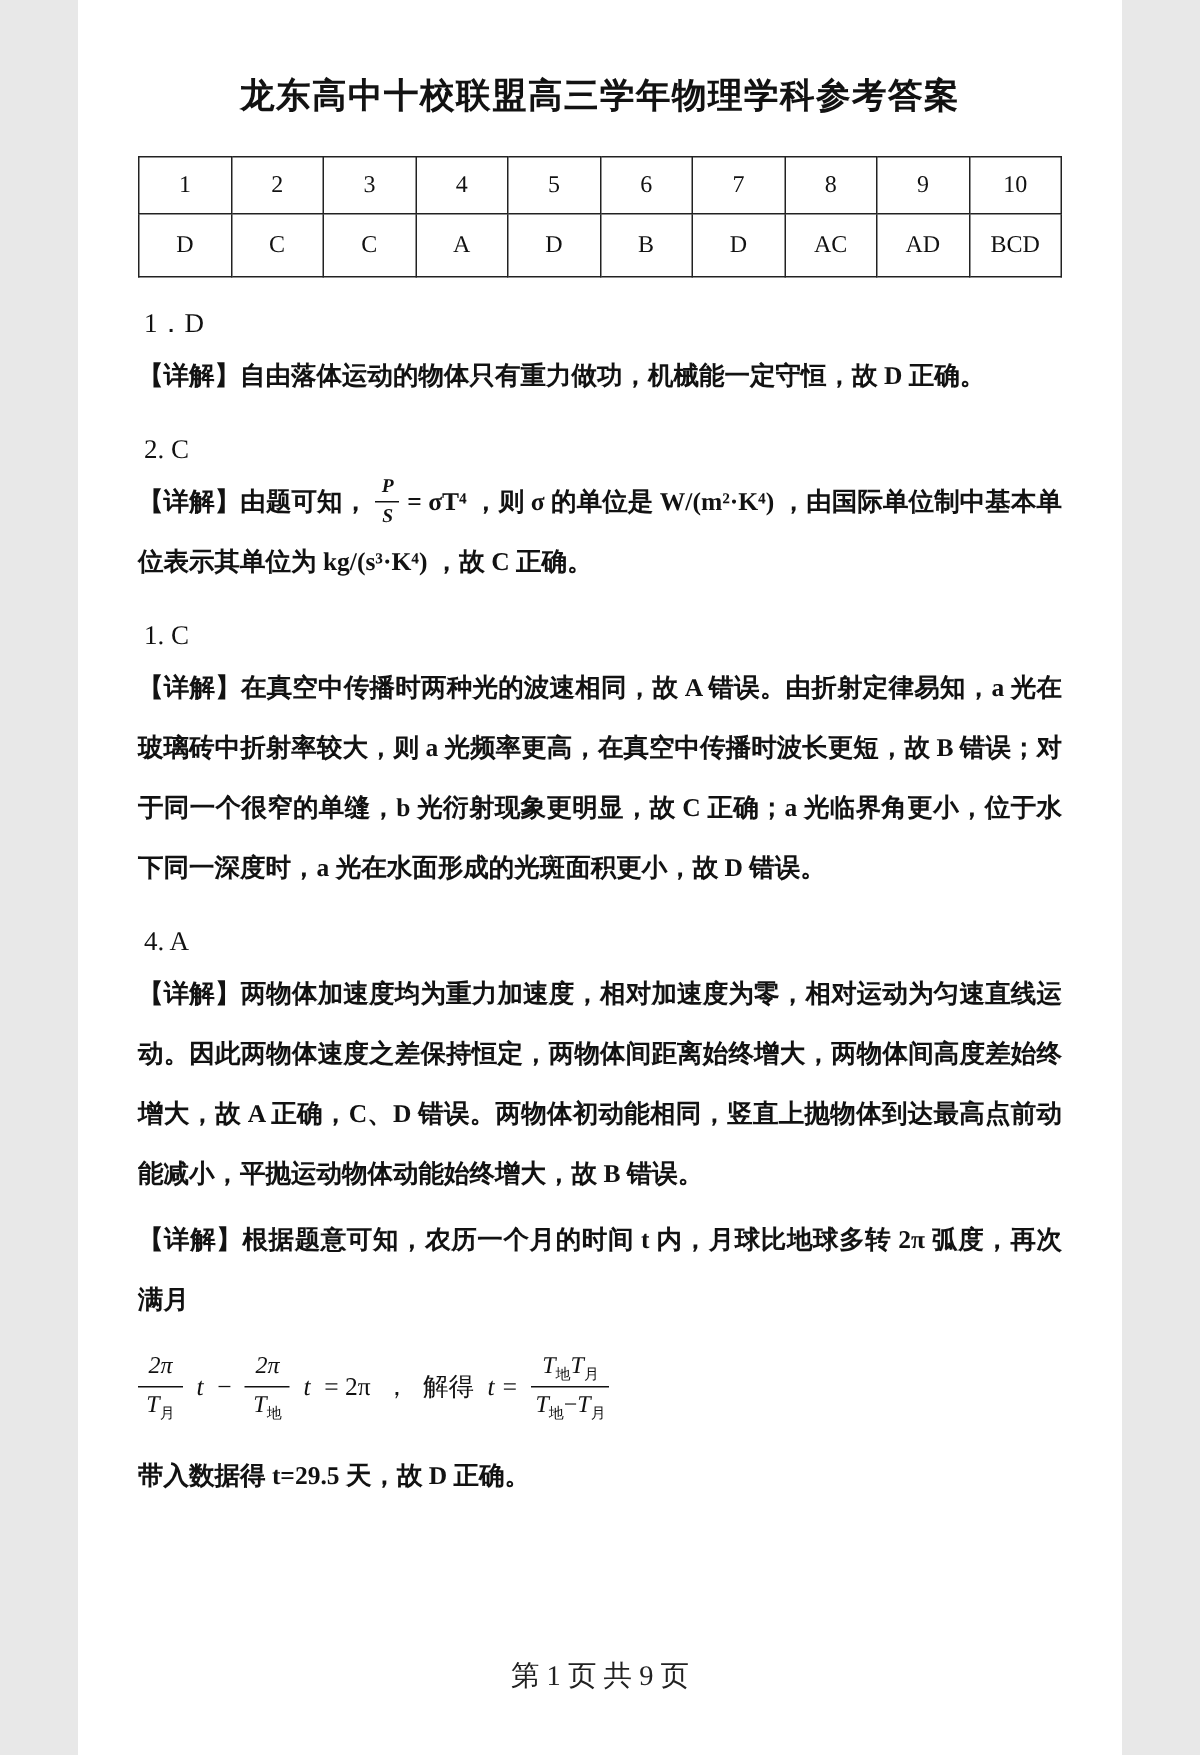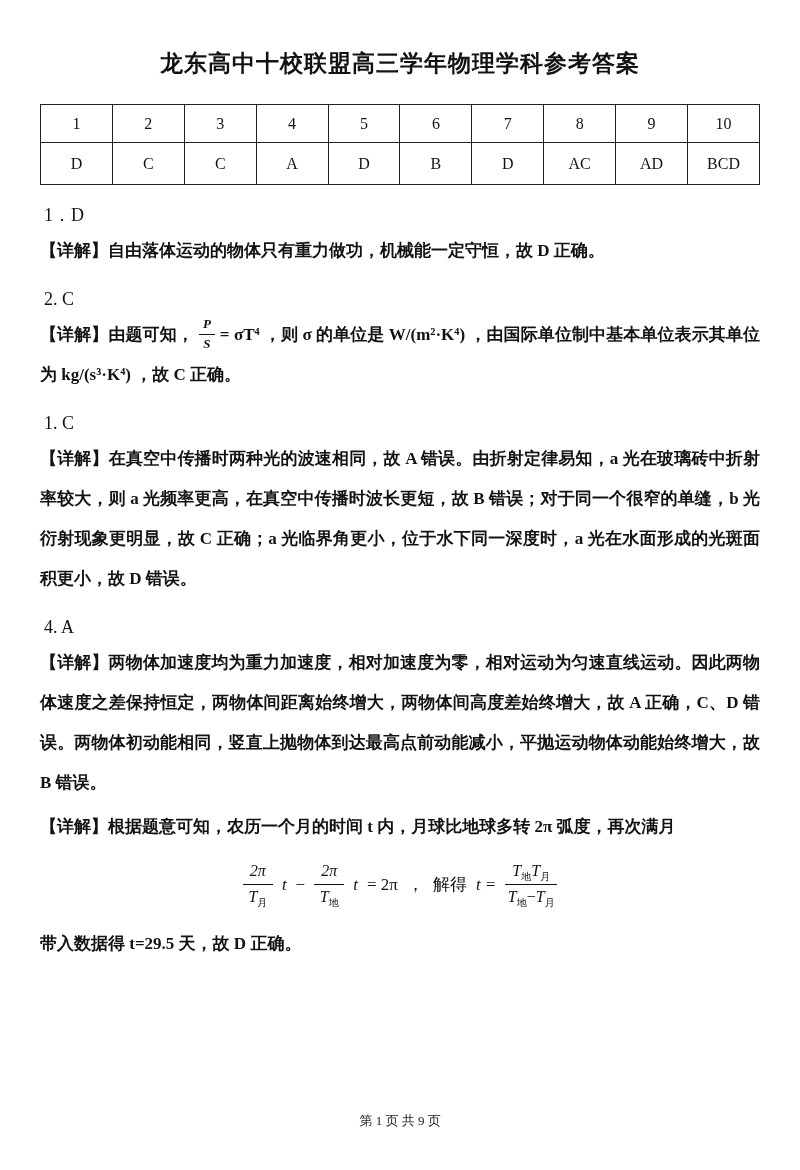--- a/index.html
+++ b/index.html
@@ -1,39 +1,39 @@
 <!DOCTYPE html>
 <html><head>
 <meta charset="utf-8">
 <style>
   html,body{margin:0;padding:0;background:#e8e8e8;}
   .page{
-    width:800px;height:1170px;margin:0 auto;position:relative;overflow:hidden;
+    width:696px;height:1170px;margin:0 auto;position:relative;overflow:hidden;
     box-sizing:border-box;padding:48px 40px 0;background:#ffffff;color:#121212;
     font-family:"Liberation Serif","DejaVu Serif",serif;
   }
   .title{font-size:23px;font-weight:bold;text-align:center;margin:0 0 24px;letter-spacing:1px;line-height:32px;}
   .section-heading{font-size:17px;line-height:24px;margin:0 4px 12px;}
   table.answer-table{width:100%;border-collapse:collapse;table-layout:fixed;margin:0 0 16px;}
   table.answer-table td{border:1px solid #222;text-align:center;font-size:16px;padding:0;}
   tr.num-row td{height:37px;}
   tr.ans-row td{height:41px;}
   .q-num{font-size:18px;line-height:28px;margin:14px 0 0;padding-left:4px;}
   .para{font-size:17px;line-height:40px;margin:2px 0 4px;text-align:justify;font-weight:bold;}
   .ifrac{display:inline-flex;flex-direction:column;align-items:center;font-size:13px;line-height:1.25;
          vertical-align:middle;margin:0 5px;font-style:italic;position:relative;top:-2px;}
   .ifrac .top{border-bottom:1px solid #111;padding:0 4px 1px;}
   .ifrac .bot{padding-top:1px;}
-  .formula-row{display:flex;justify-content:center;align-items:center;gap:9px;font-size:17px;margin:14px 0 16px;}
+  .formula-row{display:flex;align-items:center;gap:9px;font-size:17px;margin:14px 0 16px;}
   .frac{display:inline-flex;flex-direction:column;align-items:center;font-size:16px;line-height:1.3;}
   .frac .fnum{border-bottom:1px solid #111;padding:0 7px 2px;}
   .frac .fden{padding-top:2px;}
   .mvar{font-style:italic;}
   sub.cjk{font-size:10px;font-style:normal;line-height:1;}
-  .footer{position:absolute;left:0;right:0;bottom:40px;text-align:center;font-size:13px;color:#222;}
+  .footer{position:absolute;left:0;right:0;bottom:40px;text-align:center;font-size:19px;color:#222;}
 </style>
 </head>
 <body>
 
 <div class="page">
 
   <h1 class="title">龙东高中十校联盟高三学年物理学科参考答案</h1>
 
 
   <table class="answer-table">

